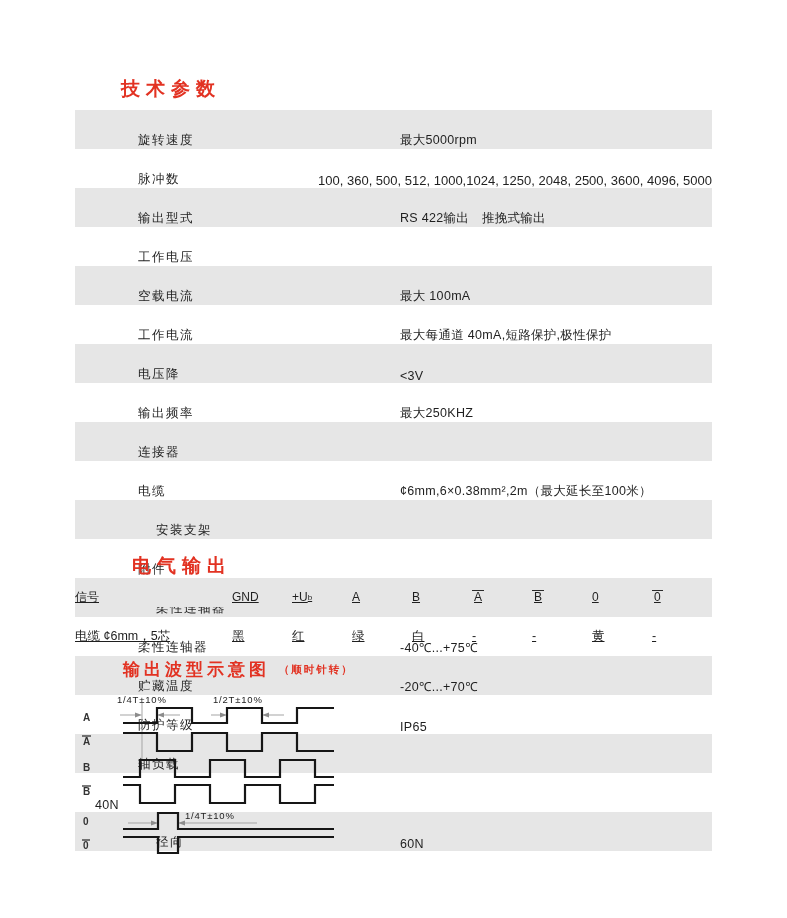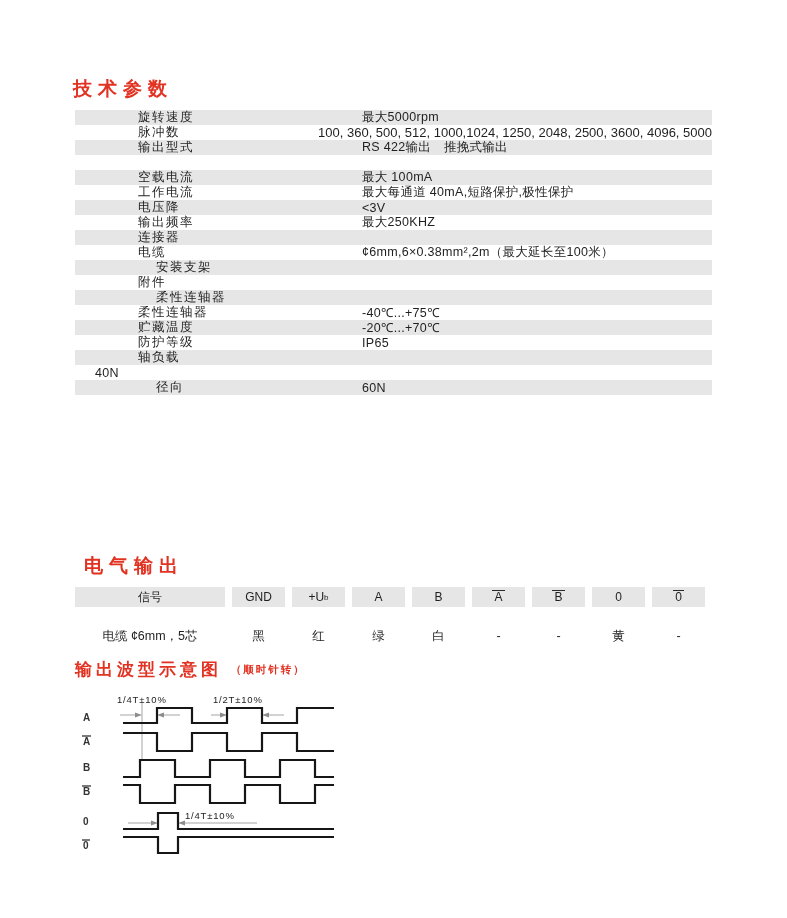--- a/index.html
+++ b/index.html
@@ -1,36 +1,36 @@
 <!DOCTYPE html>
 <html><head>
 <meta charset="utf-8">
 <style>
   html,body{margin:0;padding:0;background:#ffffff;}
   #page{position:relative;width:787px;height:918px;background:#ffffff;overflow:hidden;
         font-family:"Liberation Sans",sans-serif;color:#1f1f1f;}
 
   .sec-title{position:absolute;font-size:19px;font-weight:bold;color:#e23222;
-             letter-spacing:6px;white-space:nowrap;}
+             letter-spacing:6px;white-space:nowrap;margin-left:48px;}
   .sec-title .sub{font-size:10.5px;letter-spacing:2px;font-weight:bold;vertical-align:2px;}
 
   
   .ttable{position:absolute;left:75px;top:110px;width:637px;}
-  .trow{height:15px;display:flex;align-items:center;font-size:12.5px;}
+  .trow{height:39px;display:flex;align-items:flex-end;font-size:12.5px;gap:38px;}
   .trow:nth-child(odd){background:#e6e6e6;}
   .trow .lbl{width:267px;box-sizing:border-box;padding-left:63px;letter-spacing:1.5px;white-space:nowrap;}
   .trow.indent .lbl{padding-left:81px;}
   .trow .val{flex:1;white-space:nowrap;letter-spacing:0.3px;margin-left:20px;}
   .trow .val.cond{font-size:13px;letter-spacing:0;}
 
   
   .sigtable{position:absolute;left:75px;top:587px;width:637px;}
   .sigrow{display:flex;}
   .sigrow .cell{width:53px;margin-left:7px;height:20px;display:flex;
-                align-items:center;justify-content:center;font-size:12px;white-space:nowrap;}
+                align-items:center;font-size:12px;white-space:nowrap;text-decoration:underline;}
   .sigrow .cell:first-child{width:150px;margin-left:0;}
   .sigrow.head .cell{background:#e6e6e6;}
   .sigrow.body .cell{height:22px;margin-top:18px;font-size:12.5px;}
   .ovl{border-top:1.5px solid #2a2a2a;padding:0 2px;line-height:1.15;}
   sub.ub{font-size:8px;}
 
   
   .wave{position:absolute;left:70px;top:690px;}
   .wave text{font-family:"Liberation Sans",sans-serif;}
   .sig-path{fill:none;stroke:#161616;stroke-width:2.2;}
@@ -54,20 +54,21 @@
       </div>
     <div class="trow">
         <span class="lbl">脉冲数</span>
         <span class="val cond">100, 360, 500, 512, 1000,1024, 1250, 2048, 2500, 3600, 4096, 5000</span>
       </div>
     <div class="trow">
         <span class="lbl">输出型式</span>
         <span class="val">RS 422输出　推挽式输出</span>
       </div>
     <div class="trow">
+        <span class="lbl">工作电压</span>
       </div>
     <div class="trow">
         <span class="lbl">空载电流</span>
         <span class="val">最大 100mA</span>
       </div>
     <div class="trow">
         <span class="lbl">工作电流</span>
         <span class="val">最大每通道  40mA,短路保护,极性保护</span>
       </div>
     <div class="trow">

